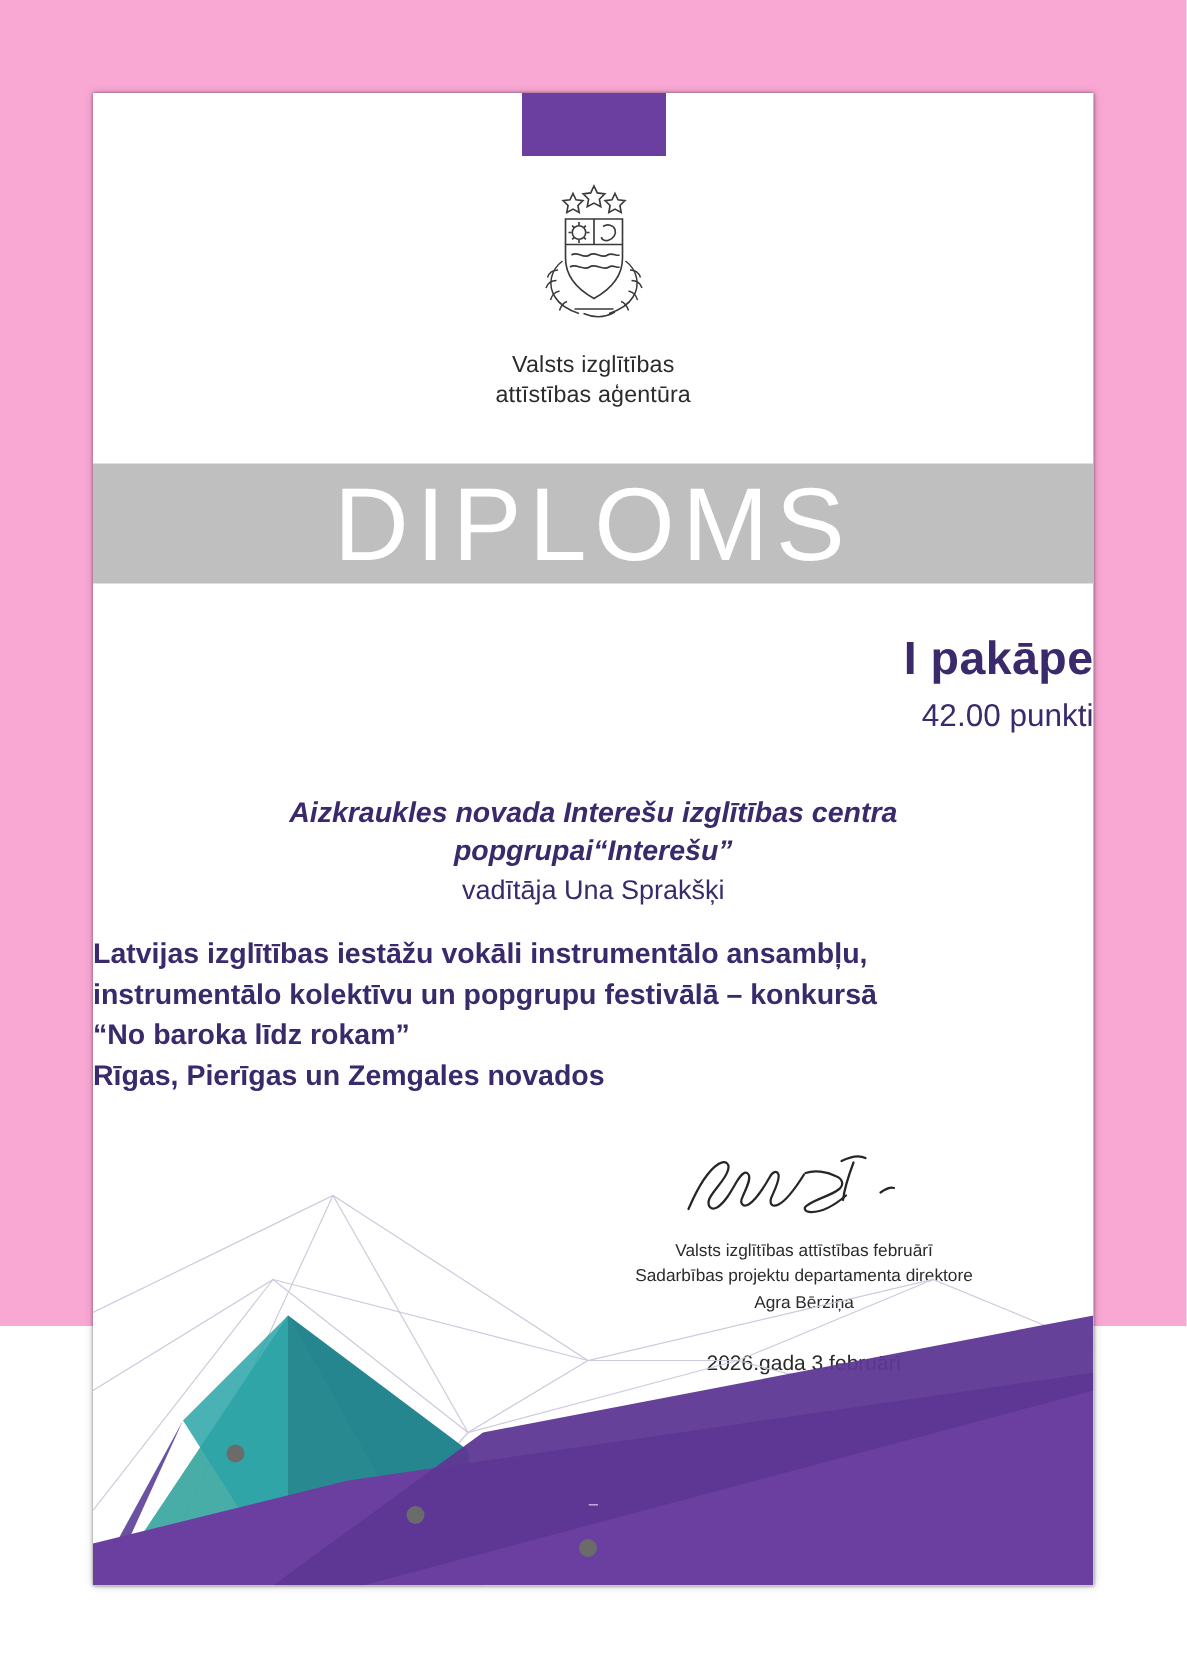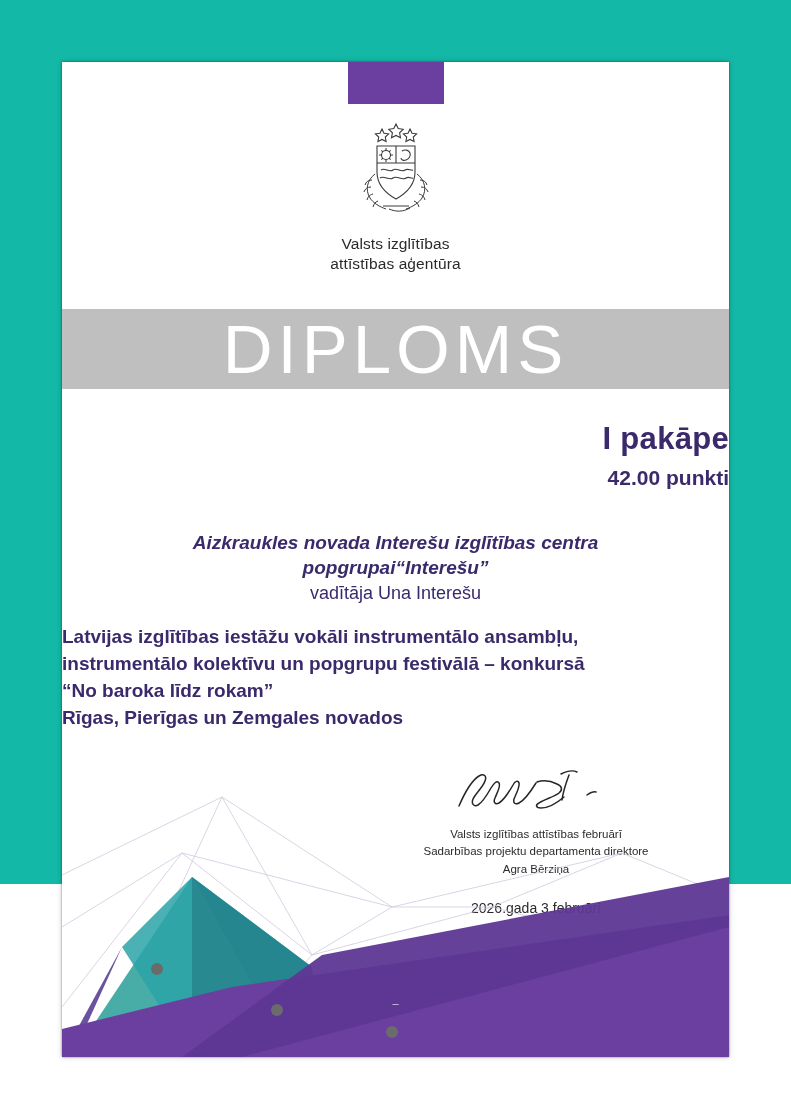--- a/index.html
+++ b/index.html
@@ -10,21 +10,21 @@
   body {
     width: 791px;
     height: 1120px;
     font-family: "Liberation Sans", sans-serif;
     overflow: hidden;
   }
   .page {
     position: relative;
     width: 791px;
     height: 884px;
-    background: #14b8a6;
+    background: #f9a8d4;
   }
   
   .sheet {
     position: absolute;
     left: 62px;
     top: 62px;
     width: 667px;
     height: 995px;
     background: #ffffff;
     box-shadow: 0 0 2px rgba(0,0,0,0.45), 0 0 6px rgba(0,0,0,0.18);
@@ -94,21 +94,21 @@
     font-size: 31px;
     font-weight: bold;
     color: #3a2a6b;
     line-height: 1.2;
     letter-spacing: 0.3px;
   }
   .points {
     margin-top: 9px;
     font-size: 21px;
     color: #3a2a6b;
-    font-weight: bold;
+    font-weight: normal;
     margin-left: 23px;
   }
   .recipient {
     position: absolute;
     left: 0;
     top: 468px;
     width: 667px;
     text-align: center;
     color: #3a2a6b;
   }
@@ -231,21 +231,21 @@
     </div>
 
     <div class="award">
       <div class="degree">I pakāpe</div>
       <div class="points">42.00 punkti</div>
     </div>
 
     <div class="recipient">
       <div class="line1">Aizkraukles novada Interešu izglītības centra</div>
       <div class="line2">popgrupai“Interešu”</div>
-      <div class="line3">vadītāja Una Interešu</div>
+      <div class="line3">vadītāja Una Sprakšķi</div>
     </div>
 
     <div class="event">
       <div>Latvijas izglītības iestāžu vokāli instrumentālo ansambļu,</div>
       <div>instrumentālo kolektīvu un popgrupu festivālā – konkursā</div>
       <div>“No baroka līdz rokam”</div>
       <div>Rīgas, Pierīgas un Zemgales novados</div>
     </div>
 
     <div class="sig-wrap">

